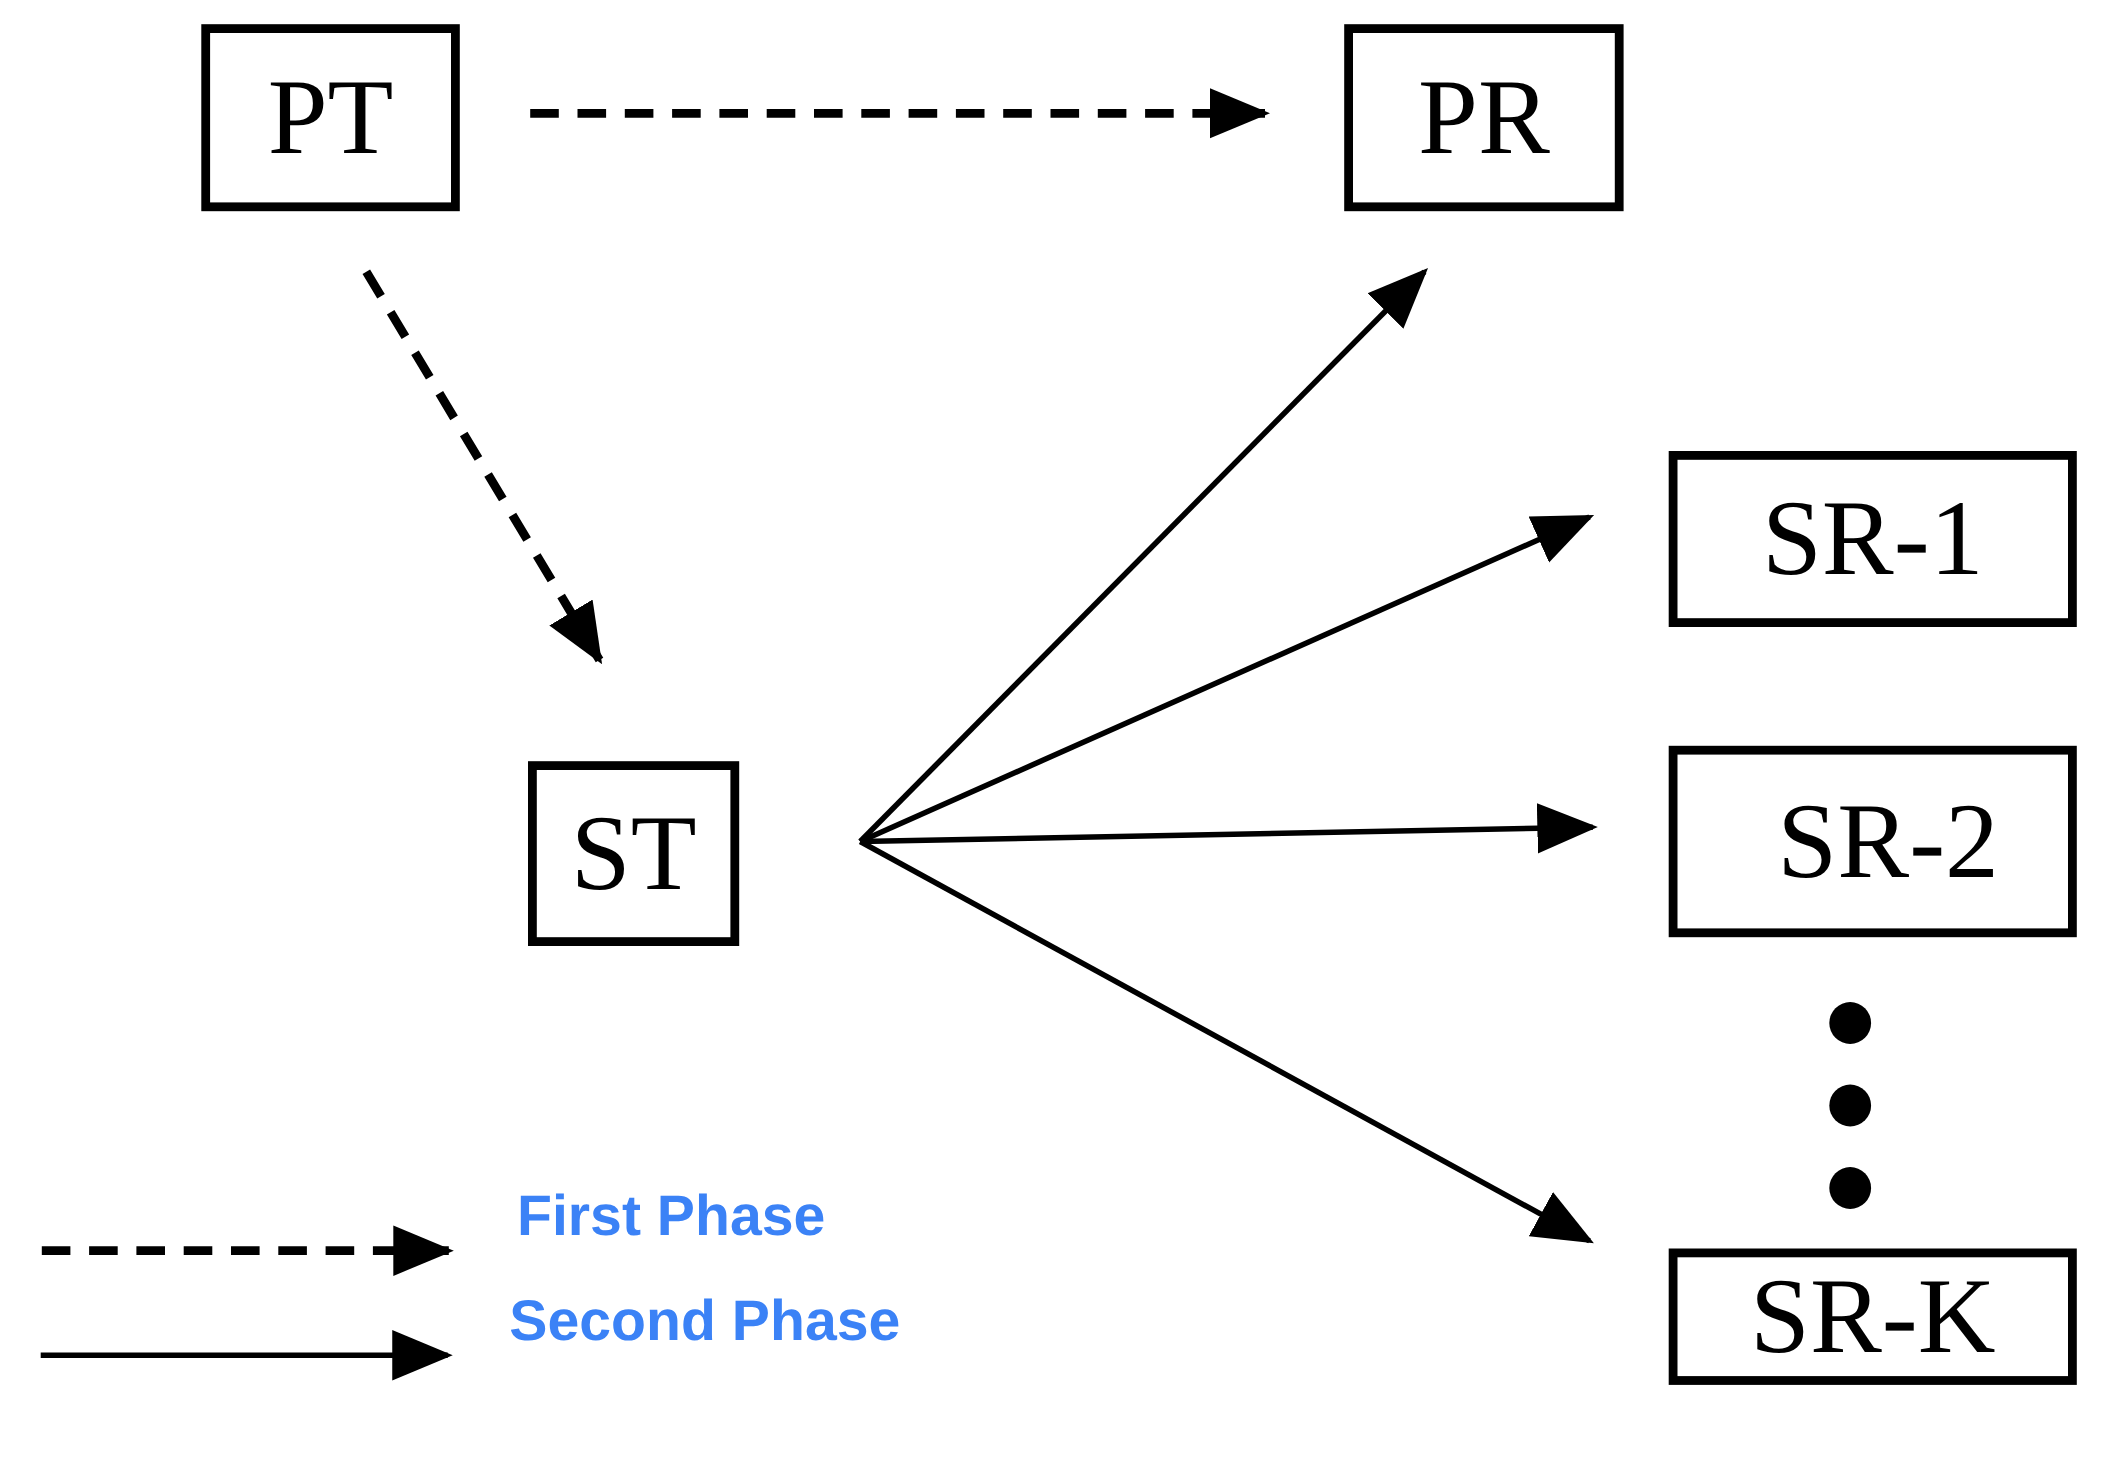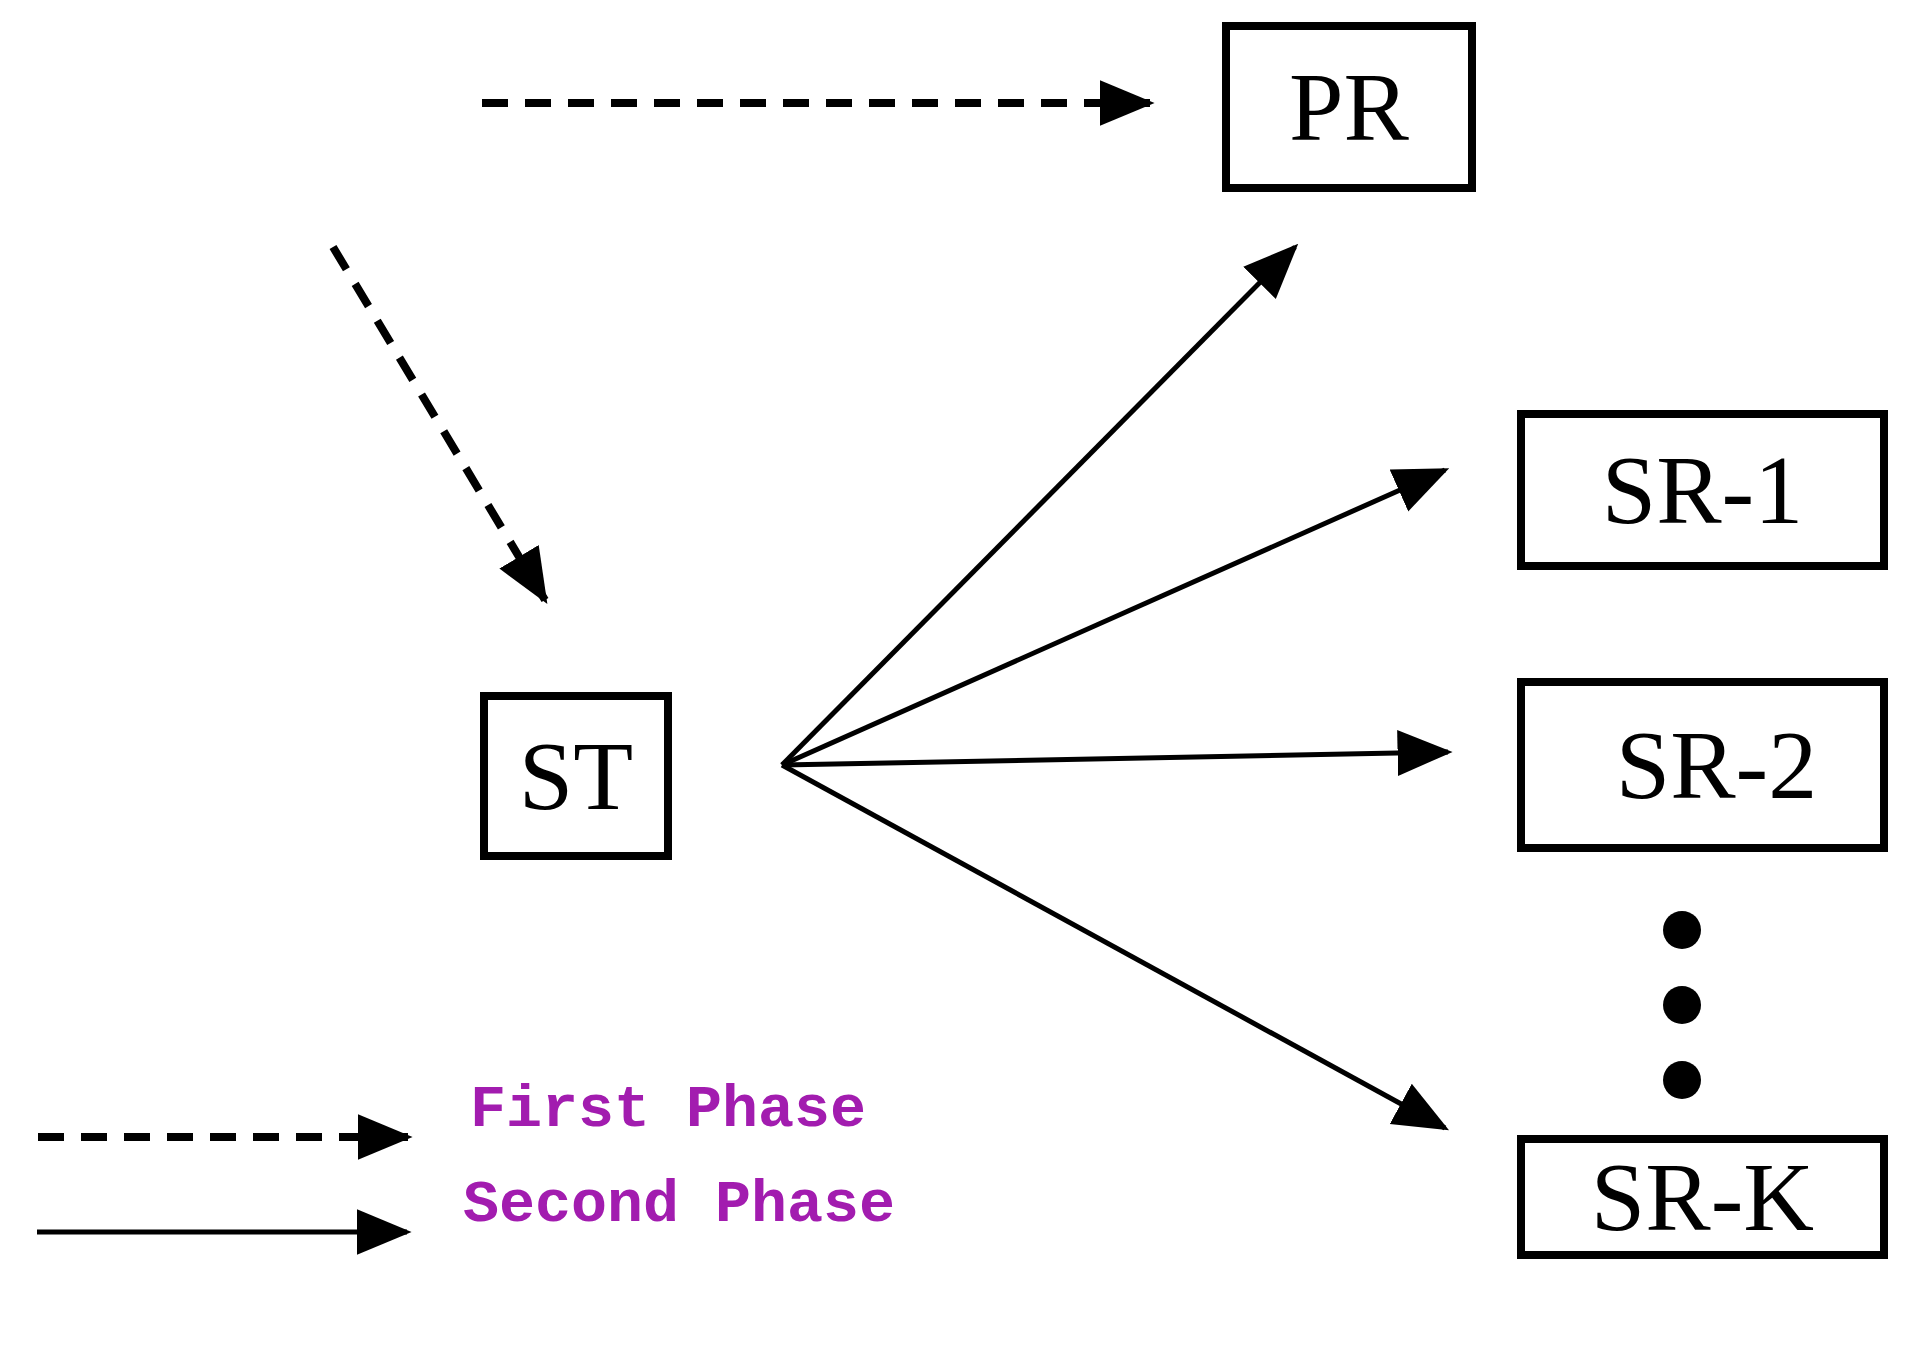--- a/index.html
+++ b/index.html
@@ -59,25 +59,25 @@
     width: 38px;
     height: 38px;
     border-radius: 50%;
     background: #000000;
   }
   .dot-1 { left: 1663px; top: 911px; }
   .dot-2 { left: 1663px; top: 986px; }
   .dot-3 { left: 1663px; top: 1061px; }
   .legend-label {
     position: absolute;
-    font-family: Liberation Mono, monospace;
+    font-family: Liberation Sans, sans-serif;
     font-weight: 700;
-    font-size: 60px;
+    font-size: 52px;
     line-height: 1;
-    color: #a21caf;
+    color: #3b82f6;
     white-space: nowrap;
   }
   .legend-label-1 { left: 470px; top: 1080px; }
   .legend-label-2 { left: 463px; top: 1175px; }
 </style>
 </head>
 <body>
 
 <div class="stage">
 
@@ -92,20 +92,21 @@
     <line x1="333" y1="247" x2="545" y2="600" class="edge-dashed" marker-end="url(#arrowhead)"></line>
     <line x1="782" y1="765" x2="1295" y2="247" class="edge-solid" marker-end="url(#arrowhead)"></line>
     <line x1="782" y1="765" x2="1445" y2="470" class="edge-solid" marker-end="url(#arrowhead)"></line>
     <line x1="782" y1="765" x2="1448" y2="752" class="edge-solid" marker-end="url(#arrowhead)"></line>
     <line x1="782" y1="765" x2="1445" y2="1128" class="edge-solid" marker-end="url(#arrowhead)"></line>
 
     <line x1="38" y1="1137" x2="408" y2="1137" class="edge-dashed" marker-end="url(#arrowhead)"></line>
     <line x1="37" y1="1232" x2="407" y2="1232" class="edge-solid" marker-end="url(#arrowhead)"></line>
   </svg>
 
+  <div class="node node-pt">PT</div>
   <div class="node node-pr">PR</div>
   <div class="node node-st">ST</div>
   <div class="node node-sr1">SR-1</div>
   <div class="node node-sr2">SR-2</div>
   <div class="node node-srk">SR-K</div>
 
   <div>
     <div class="ellipsis-dot dot-1"></div>
     <div class="ellipsis-dot dot-2"></div>
     <div class="ellipsis-dot dot-3"></div>

